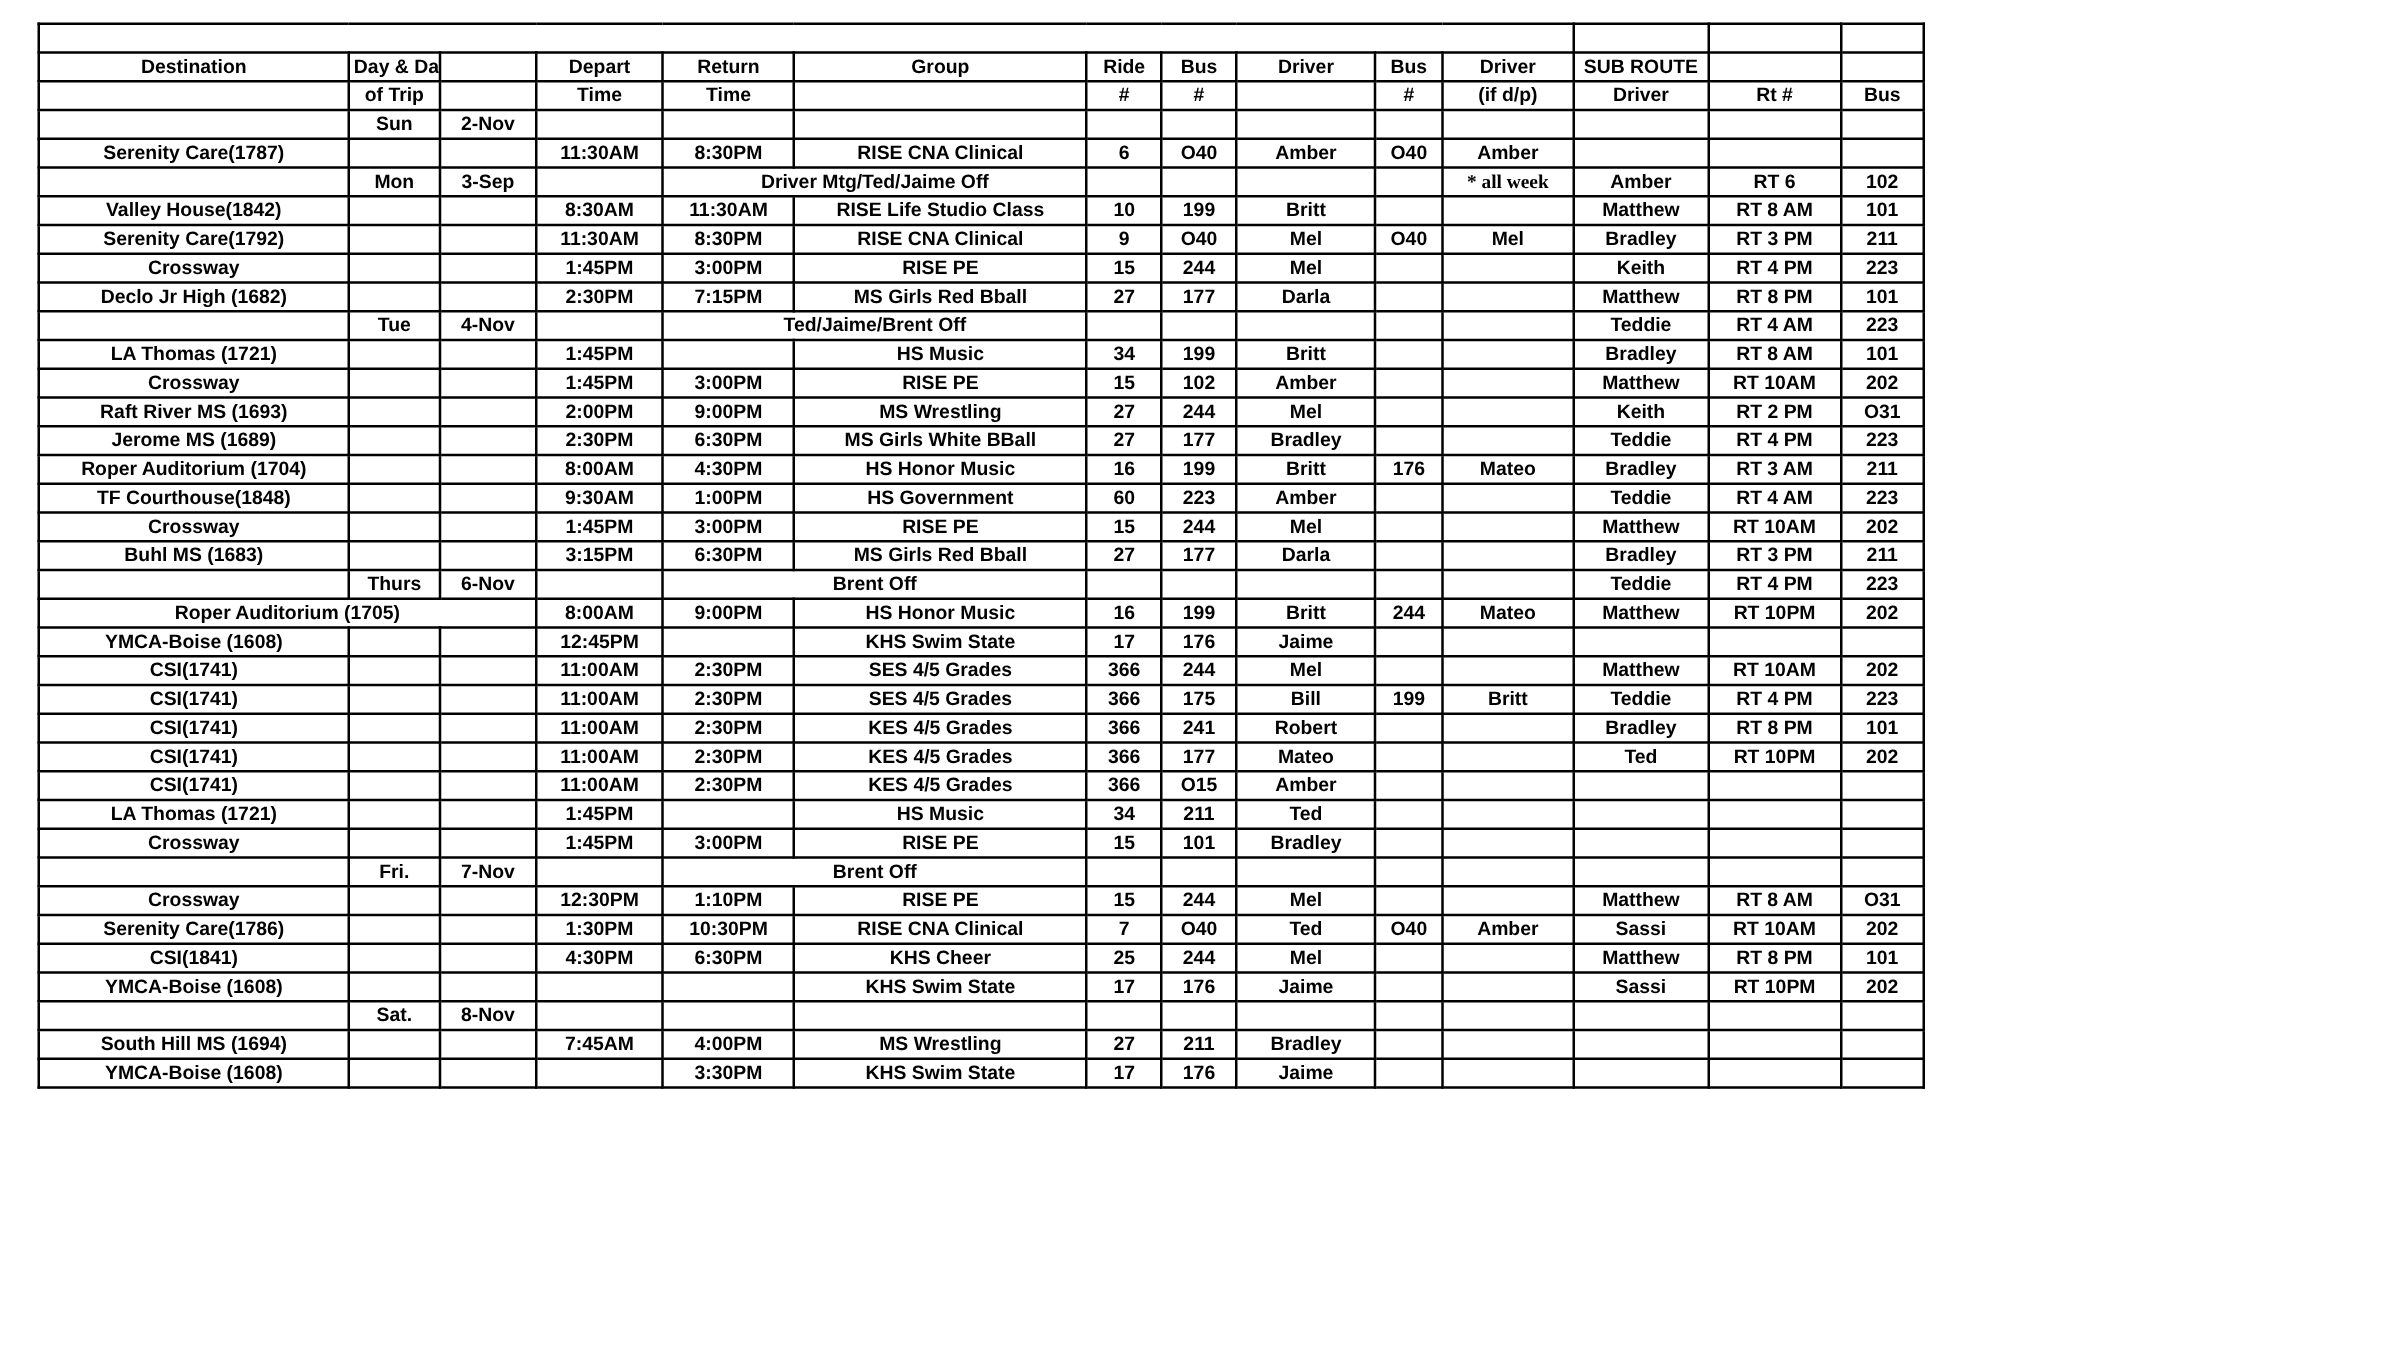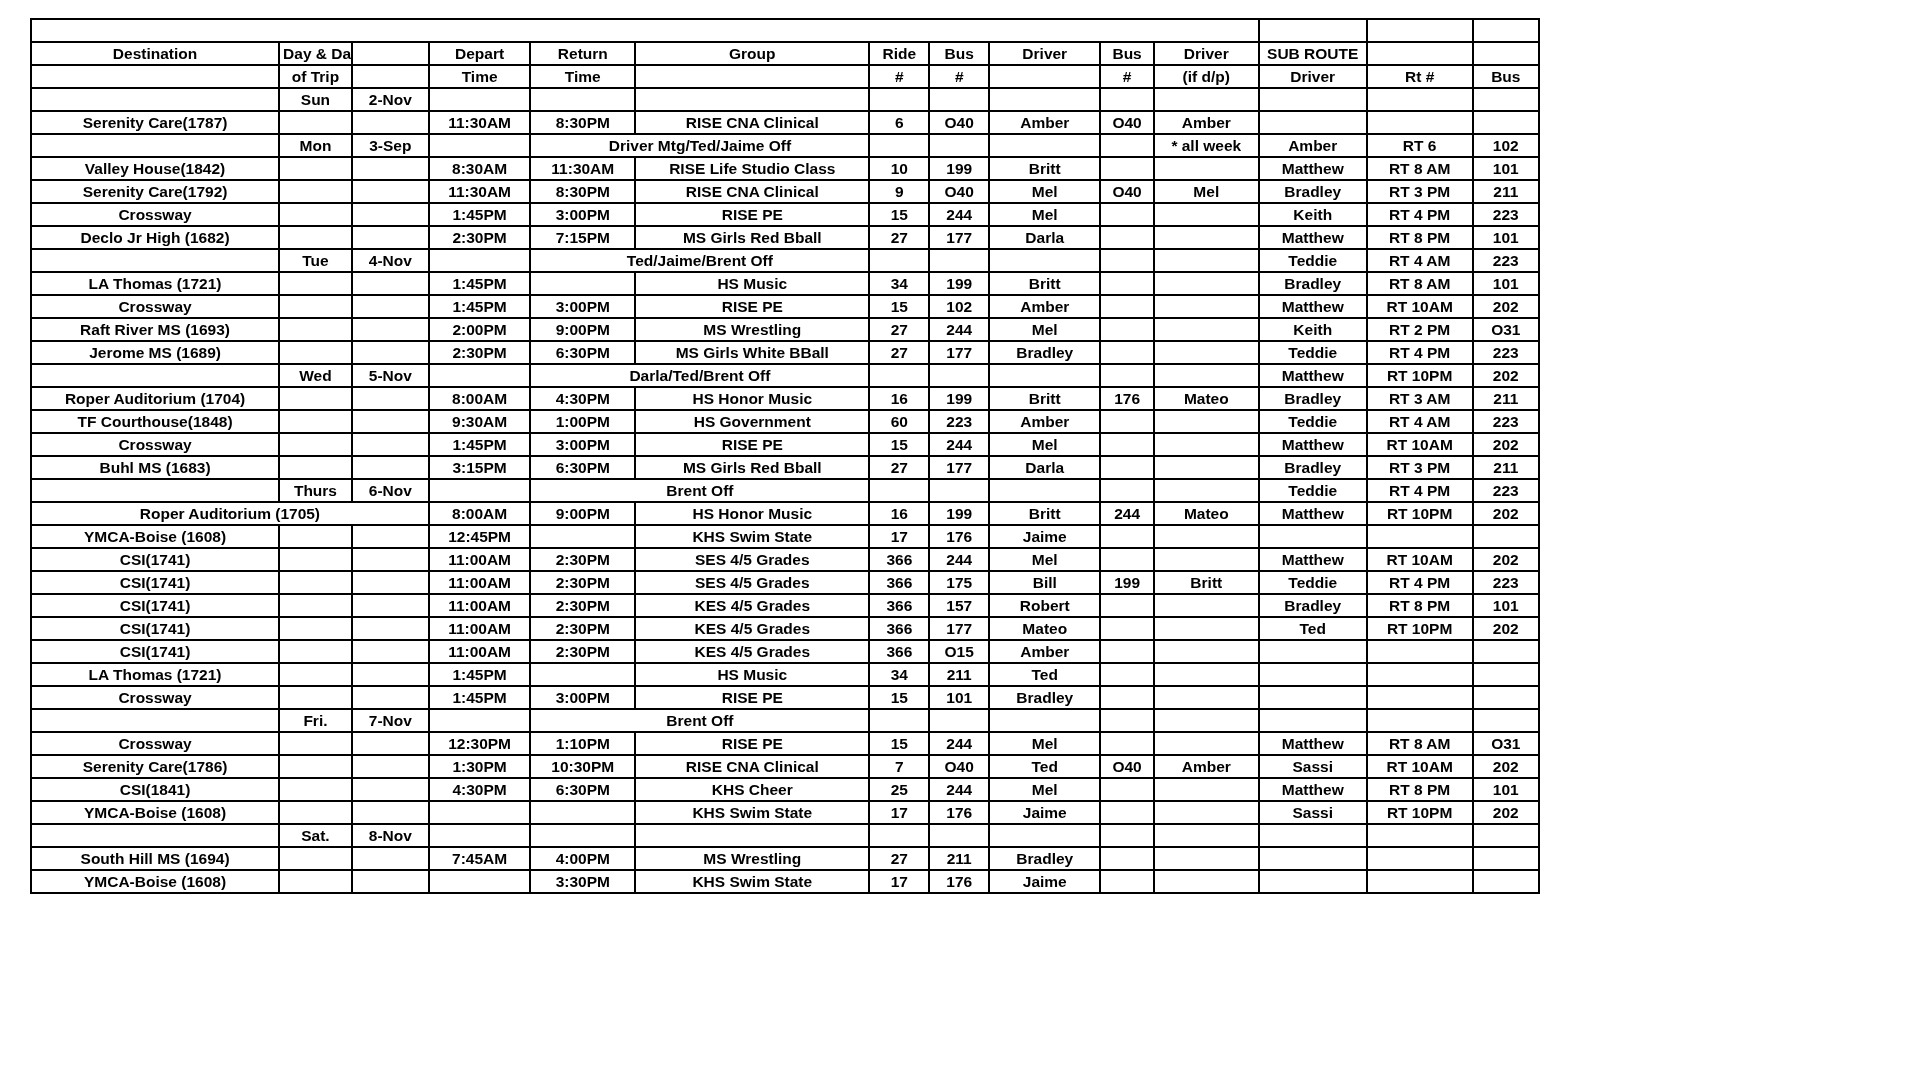--- a/index.html
+++ b/index.html
@@ -51,21 +51,21 @@
   td.red { color: #ee1111; }
   td.black-band {
     background: #000000;
     color: #ffffff;
     font-weight: bold;
     margin-top: 12px;
   }
 
   
   td.left { text-align: left; padding-left: 5px; }
-  td.note { font-size: 12.5px; text-align: left; padding-left: 3px; font-weight: bold; }
+  td.note { font-size: 12.5px; text-align: left; padding-left: 3px; font-weight: bold; font-family: Liberation Serif, serif; }
 
   
   col.c-dest   { width: 232px; }
   col.c-day    { width: 68px; }
   col.c-date   { width: 72px; }
   col.c-dep    { width: 95px; }
   col.c-ret    { width: 98px; }
   col.c-group  { width: 219px; }
   col.c-ride   { width: 56px; }
   col.c-bus    { width: 56px; }
@@ -320,35 +320,20 @@
           <td>27</td>
           <td>177</td>
           <td>Bradley</td>
           <td></td>
           <td></td>
           <td>Teddie</td>
           <td>RT 4 PM</td>
           <td>223</td>
         </tr>
         <tr>
-          <td class="left red"></td>
-          <td class=" red">Wed</td>
-          <td class=" red">5-Nov</td>
-          <td class=" red"></td>
-          <td class="black-band" colspan="2">Darla/Ted/Brent Off</td>
-          <td class=" red"></td>
-          <td class=" red"></td>
-          <td class=" red"></td>
-          <td class=" red"></td>
-          <td class=" red"></td>
-          <td class=" red">Matthew</td>
-          <td class=" red">RT 10PM</td>
-          <td class=" red">202</td>
-        </tr>
-        <tr>
           <td class="left red">Roper Auditorium (1704)</td>
           <td class=" red"></td>
           <td class=" red"></td>
           <td class=" red">8:00AM</td>
           <td class=" red">4:30PM</td>
           <td class=" red">HS Honor Music</td>
           <td class=" red">16</td>
           <td class=" red">199</td>
           <td class=" red">Britt</td>
           <td class=" red">176</td>
@@ -483,21 +468,21 @@
           <td>223</td>
         </tr>
         <tr>
           <td class="left">CSI(1741)</td>
           <td></td>
           <td></td>
           <td>11:00AM</td>
           <td>2:30PM</td>
           <td>KES 4/5 Grades</td>
           <td>366</td>
-          <td>157</td>
+          <td>241</td>
           <td>Robert</td>
           <td></td>
           <td></td>
           <td>Bradley</td>
           <td>RT 8 PM</td>
           <td>101</td>
         </tr>
         <tr>
           <td class="left">CSI(1741)</td>
           <td></td>

